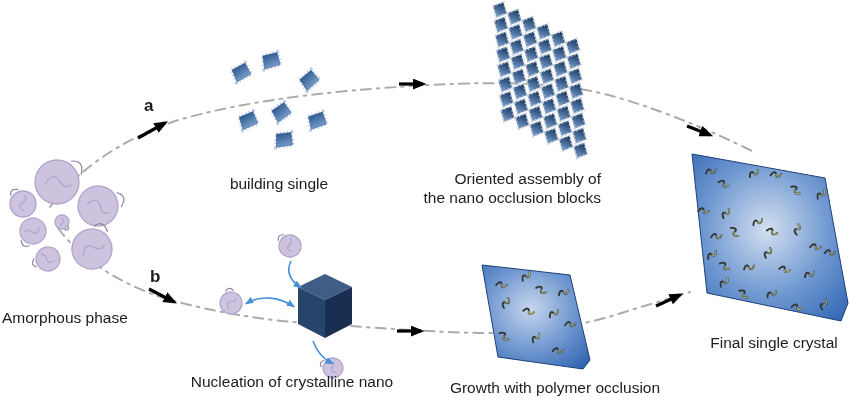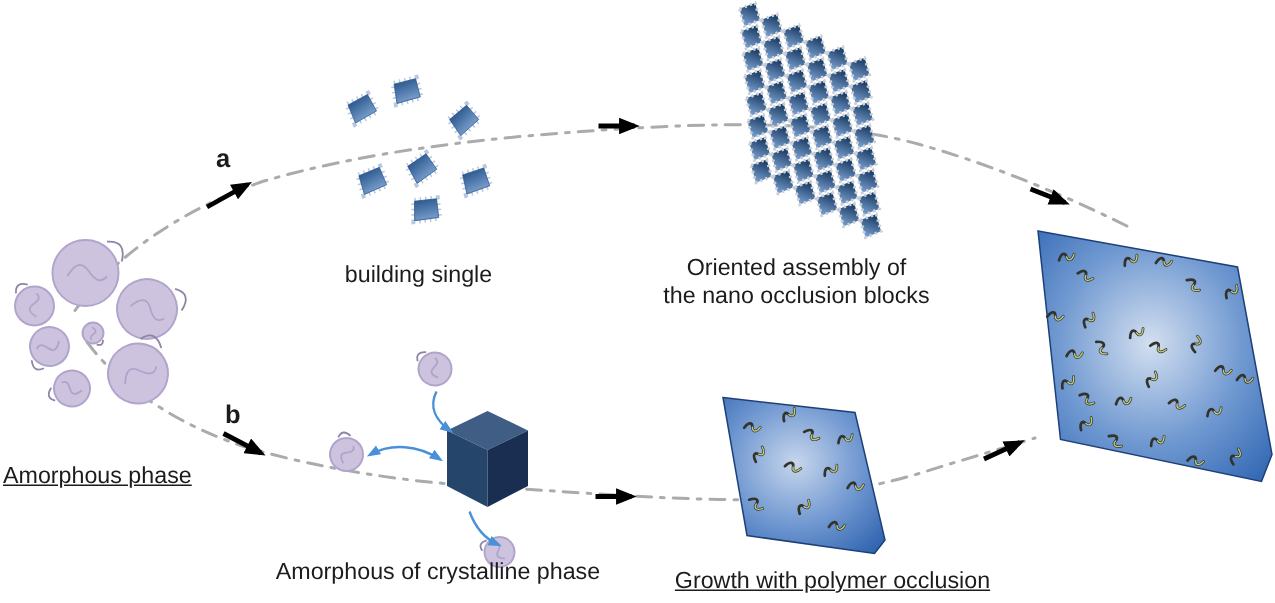--- a/index.html
+++ b/index.html
@@ -205,29 +205,30 @@
     </g>
 
     <path class="karrow" d="M138,138 L165,123" marker-end="url(#mBlack)"></path>
     <path class="karrow" d="M399,84 L423,84" marker-end="url(#mBlack)"></path>
     <path class="karrow" d="M687,126 L710,135" marker-end="url(#mBlack)"></path>
     <path class="karrow" d="M149,289 L174,302" marker-end="url(#mBlack)"></path>
     <path class="karrow" d="M397,331 L421,331" marker-end="url(#mBlack)"></path>
     <path class="karrow" d="M656,306 L680,295" marker-end="url(#mBlack)"></path>
   </svg>
 
-  <div class="lbl" style="left:2px;top:308px;text-decoration:underline;">Amorphous phase</div>
+  <div class="lbl" style="left:2px;top:308px;">Amorphous phase</div>
   <div class="lbl route-letter" style="left:144px;top:96px;">a</div>
   <div class="lbl route-letter" style="left:150px;top:267px;">b</div>
 
   <div class="lbl center" style="left:203px;top:155px;width:152px;">
     <br>
     <span>building single</span>
   </div>
 
-  <div class="lbl center" style="left:439px;top:169px;width:184px;">
+  <div class="lbl center" style="left:417px;top:169px;width:184px;text-align:right;">
     <span>Oriented assembly of</span><br>
     <span>the nano occlusion blocks</span>
   </div>
 
-  <div class="lbl center" style="left:170px;top:372px;width:244px;">Amorphous of crystalline phase</div>
-  <div class="lbl center" style="left:440px;top:378px;width:230px;text-decoration:underline;">Growth with polymer occlusion</div>
+  <div class="lbl center" style="left:170px;top:372px;width:244px;">Nucleation of crystalline nano</div>
+  <div class="lbl center" style="left:440px;top:378px;width:230px;">Growth with polymer occlusion</div>
+  <div class="lbl center" style="left:699px;top:333px;width:150px;">Final single crystal</div>
 </div>
 
 </body></html>

